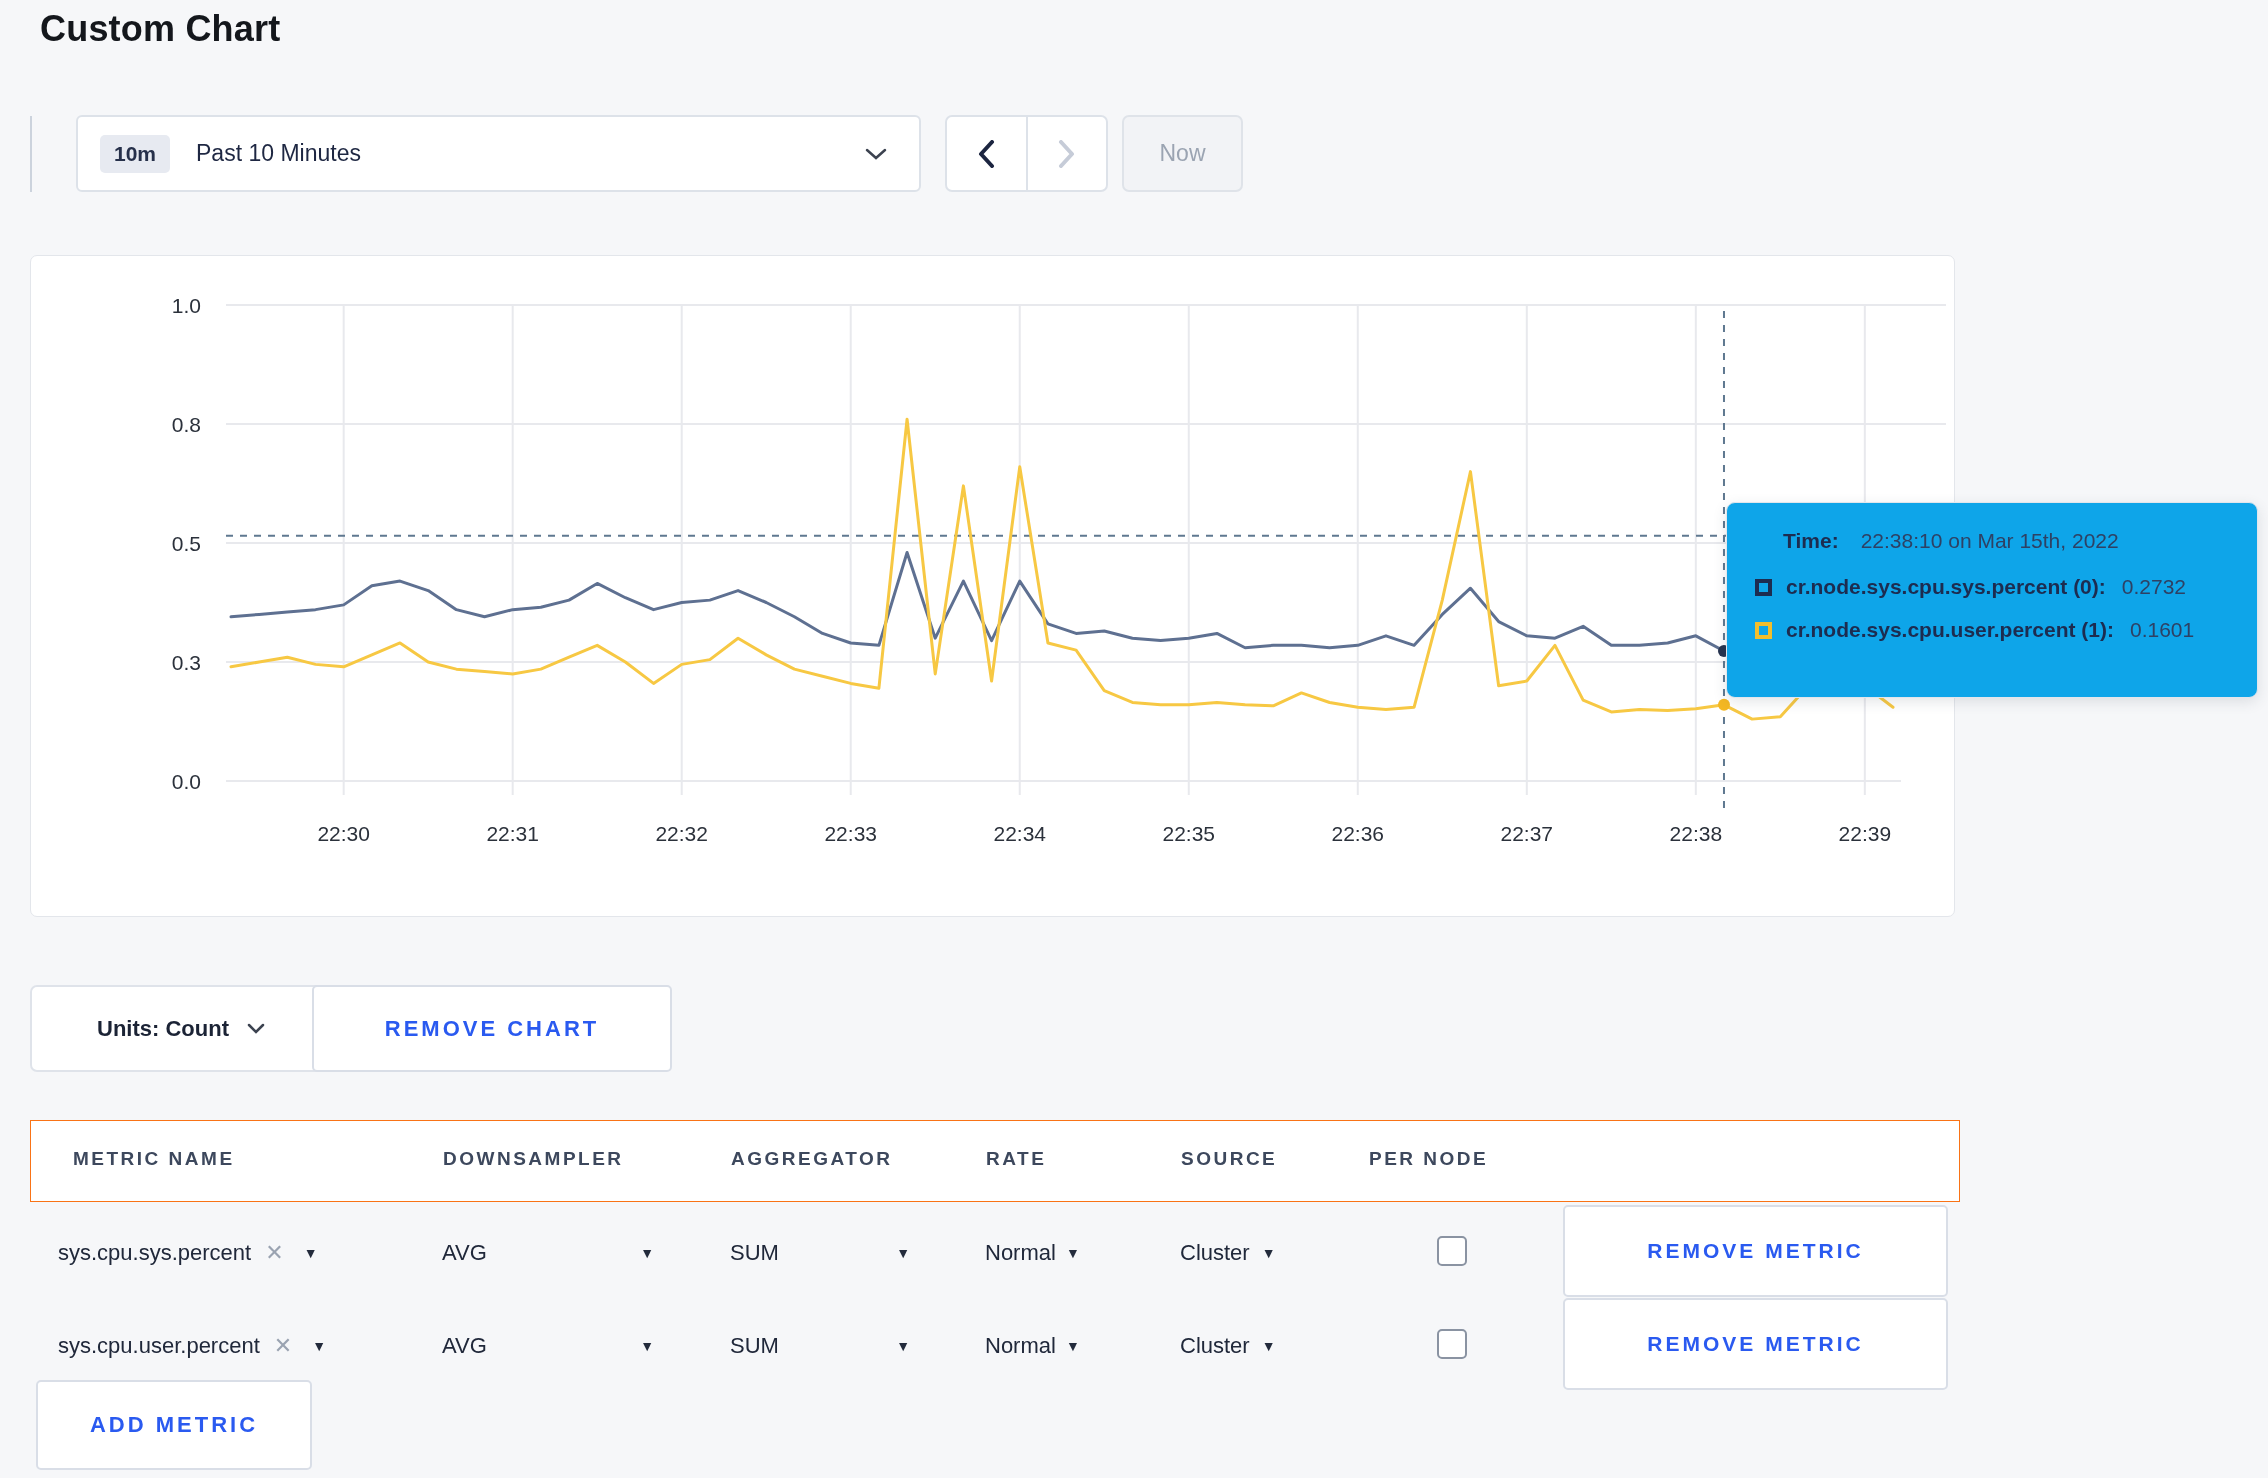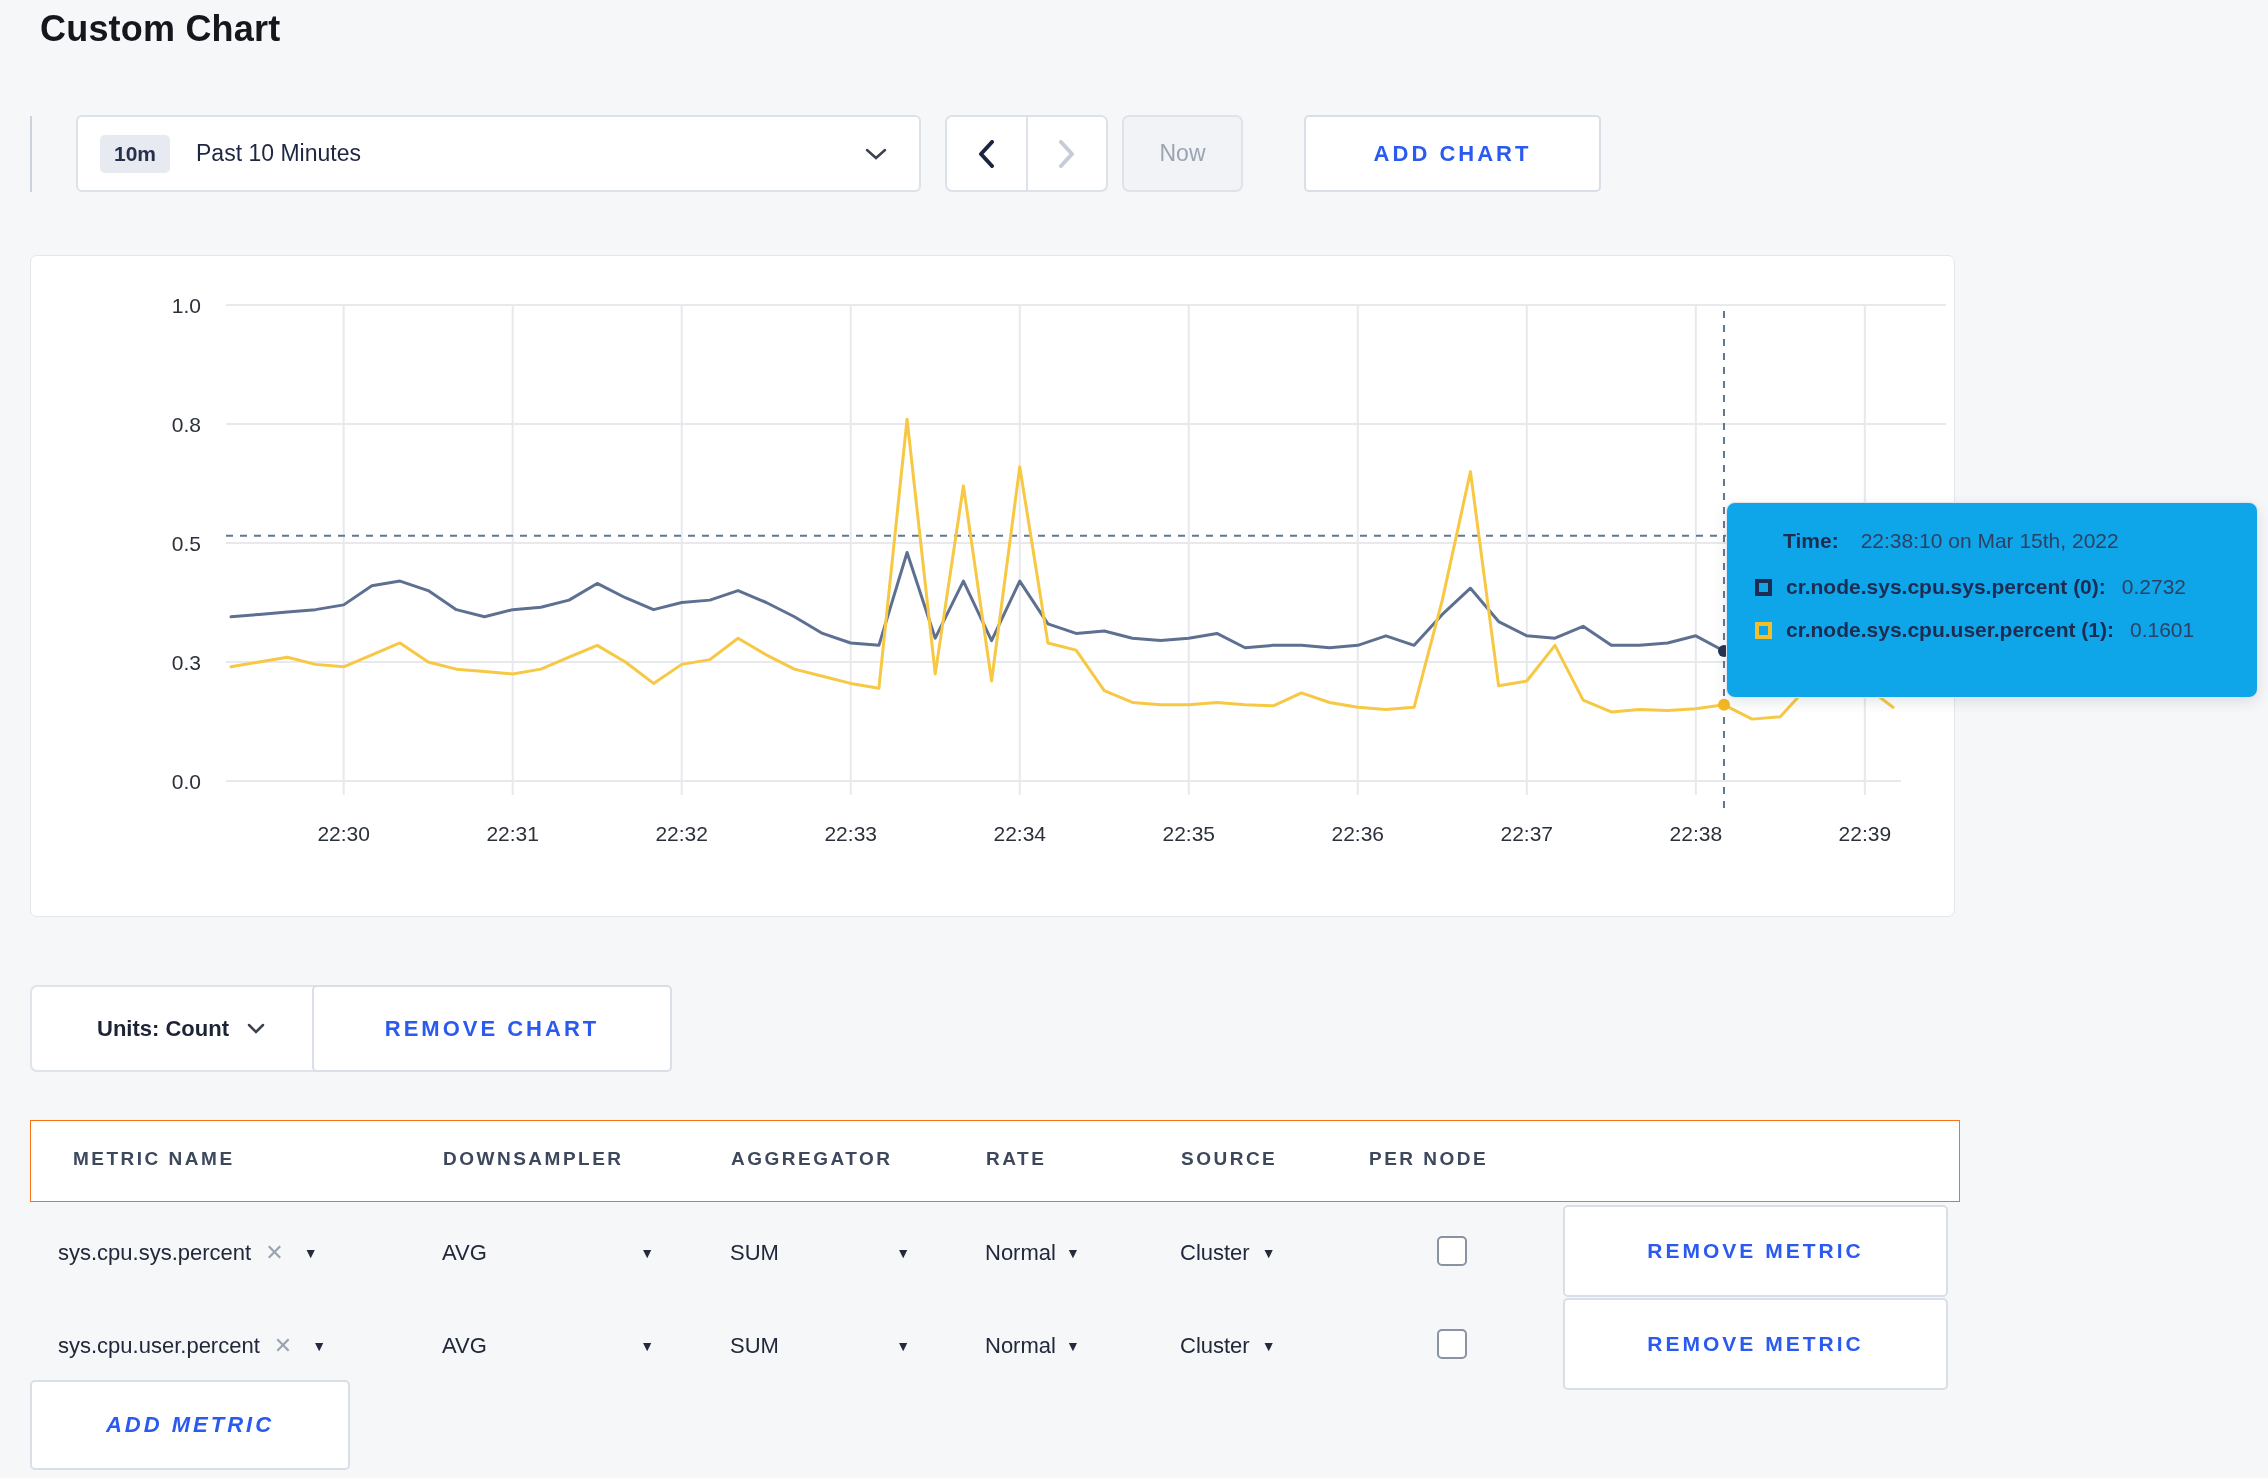--- a/index.html
+++ b/index.html
@@ -48,21 +48,21 @@
   .th{position:absolute;top:27px;font-size:19px;font-weight:700;letter-spacing:2.5px;color:#3d485d;}
   .mrow{left:30px;width:1930px;height:95px;}
   .cell{position:absolute;top:0;height:95px;display:flex;align-items:center;}
   .mname{font-size:22px;color:#20283a;}
   .x-icon{font-size:22px;color:#9aa3b1;margin-left:14px;cursor:pointer;}
   .caret{font-size:14px;color:#232b3c;margin-left:20px;cursor:pointer;}
   .sel-text{font-size:22px;color:#20283a;}
   .spread{justify-content:space-between;}
   .checkbox{position:absolute;left:1407px;top:31px;width:30px;height:30px;background:#fff;border:2px solid #8a93a2;border-radius:5px;box-sizing:border-box;cursor:pointer;}
   .remove-metric{position:absolute;left:1533px;top:0;width:385px;height:92px;font-size:21px;}
-  .add-metric{left:30px;top:1380px;width:320px;height:90px;font-style:italic;}
+  .add-metric{left:36px;top:1380px;width:276px;height:90px;}
 </style>
 </head>
 <body>
 
 <div class="page">
 
   <div class="abs page-title">Custom Chart</div>
 
   <div class="abs toolbar-rule"></div>
 
@@ -82,21 +82,20 @@
     </button>
     <button>
       <svg width="18" height="28" viewBox="0 0 18 28">
         <polyline points="3,2 14,14 3,26" fill="none" stroke="#c6ccd8" stroke-width="4" stroke-linecap="round" stroke-linejoin="round"></polyline>
       </svg>
     </button>
   </div>
 
   <div class="abs now-btn">Now</div>
 
-  <div class="abs blue-btn add-chart">ADD CHART</div>
 
   <div class="abs chart-card">
     <svg id="chart-svg" class="chart-svg" width="1923" height="660" viewBox="0 0 1923 660">
         <line x1="195" y1="525" x2="1870" y2="525" stroke="#e8e9ed" stroke-width="2"></line>
         <text x="170" y="533" text-anchor="end">0.0</text>
         <line x1="195" y1="406" x2="1915" y2="406" stroke="#e8e9ed" stroke-width="2"></line>
         <text x="170" y="414" text-anchor="end">0.3</text>
         <line x1="195" y1="287" x2="1915" y2="287" stroke="#e8e9ed" stroke-width="2"></line>
         <text x="170" y="295" text-anchor="end">0.5</text>
         <line x1="195" y1="168" x2="1915" y2="168" stroke="#e8e9ed" stroke-width="2"></line>

